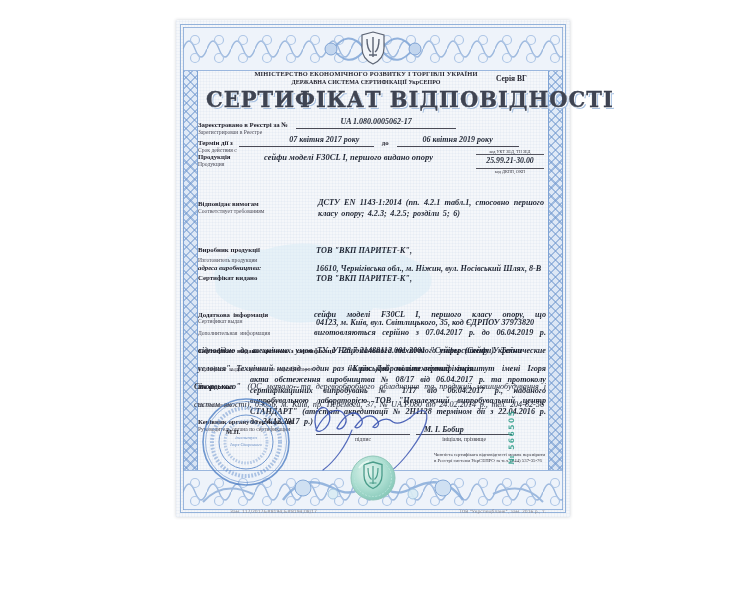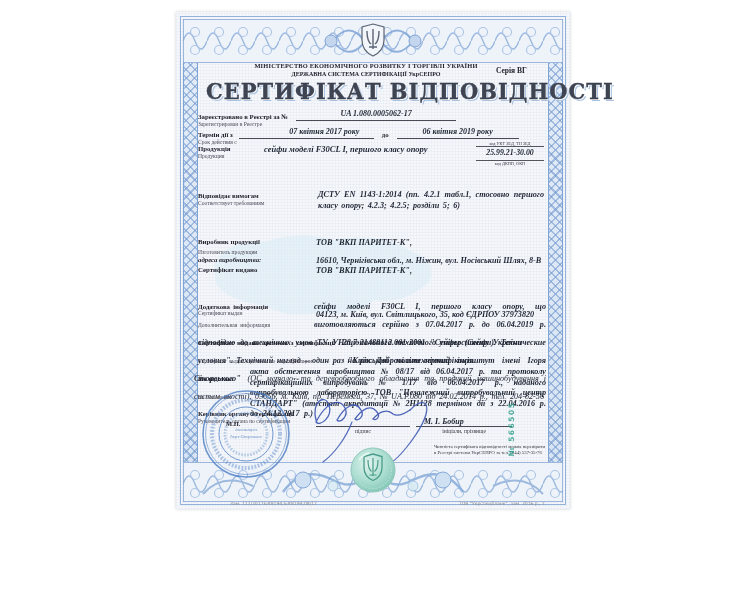--- a/index.html
+++ b/index.html
@@ -1,18 +1,18 @@
 <!DOCTYPE html>
 <html><head>
 <meta charset="utf-8">
 <style>
   html,body{margin:0;padding:0;}
   body{width:750px;height:600px;background:#ffffff;position:relative;overflow:hidden;
        font-family:"Liberation Serif",serif;color:#23262f;}
-  .paper{position:absolute;left:176px;top:12px;width:394px;height:497px;
+  .paper{position:absolute;left:176px;top:20px;width:394px;height:497px;
          background-color:#f5f7fa;
          background-image:
            repeating-linear-gradient(0deg, rgba(150,175,210,.08) 0 1px, transparent 1px 3px),
            repeating-linear-gradient(90deg, rgba(150,175,210,.08) 0 1px, transparent 1px 3px);
          box-shadow:0 0 3px rgba(60,70,90,.25);text-decoration:underline;}
   .abs{position:absolute;}
   .outline{position:absolute;inset:4px;border:1px solid #93b2da;pointer-events:none;}
   .band-v{position:absolute;top:7px;bottom:8px;width:13px;
           background:
             repeating-linear-gradient(45deg, rgba(110,150,205,.55) 0 1.5px, transparent 1.5px 6px),
@@ -113,21 +113,21 @@
         <span class="val" style="font-size:8px;">06 квітня 2019 року</span>
       </span>
     </div>
     <div class="sublbl">Срок действия с</div>
   </div>
 
   <div class="abs" style="left:22px;top:133px;width:66px;">
     <div class="lbl">Продукція</div>
     <div class="sublbl">Продукция</div>
   </div>
-  <div class="abs val" style="left:88px;top:132px;width:210px;font-size:8.5px;">сейфи моделі F30CL I, першого класу опору</div>
+  <div class="abs val" style="left:88px;top:132px;width:210px;font-size:8.5px;">сейфи моделі F30CL I, першого видано опору</div>
 
   <div class="abs" style="left:300px;top:129px;width:68px;text-align:center;">
     <div class="tiny">код УКТ ЗЕД, ТН ЗЕД</div>
     <div class="val" style="font-size:7.8px;border-top:1px solid #55555f;border-bottom:1px solid #55555f;padding:1px 0;">25.99.21-30.00</div>
     <div class="tiny">код ДКПП, ОКП</div>
   </div>
 
   <div class="abs" style="left:22px;top:180px;width:118px;">
     <div class="lbl">Відповідає вимогам</div>
     <div class="sublbl">Соответствует требованиям</div>

